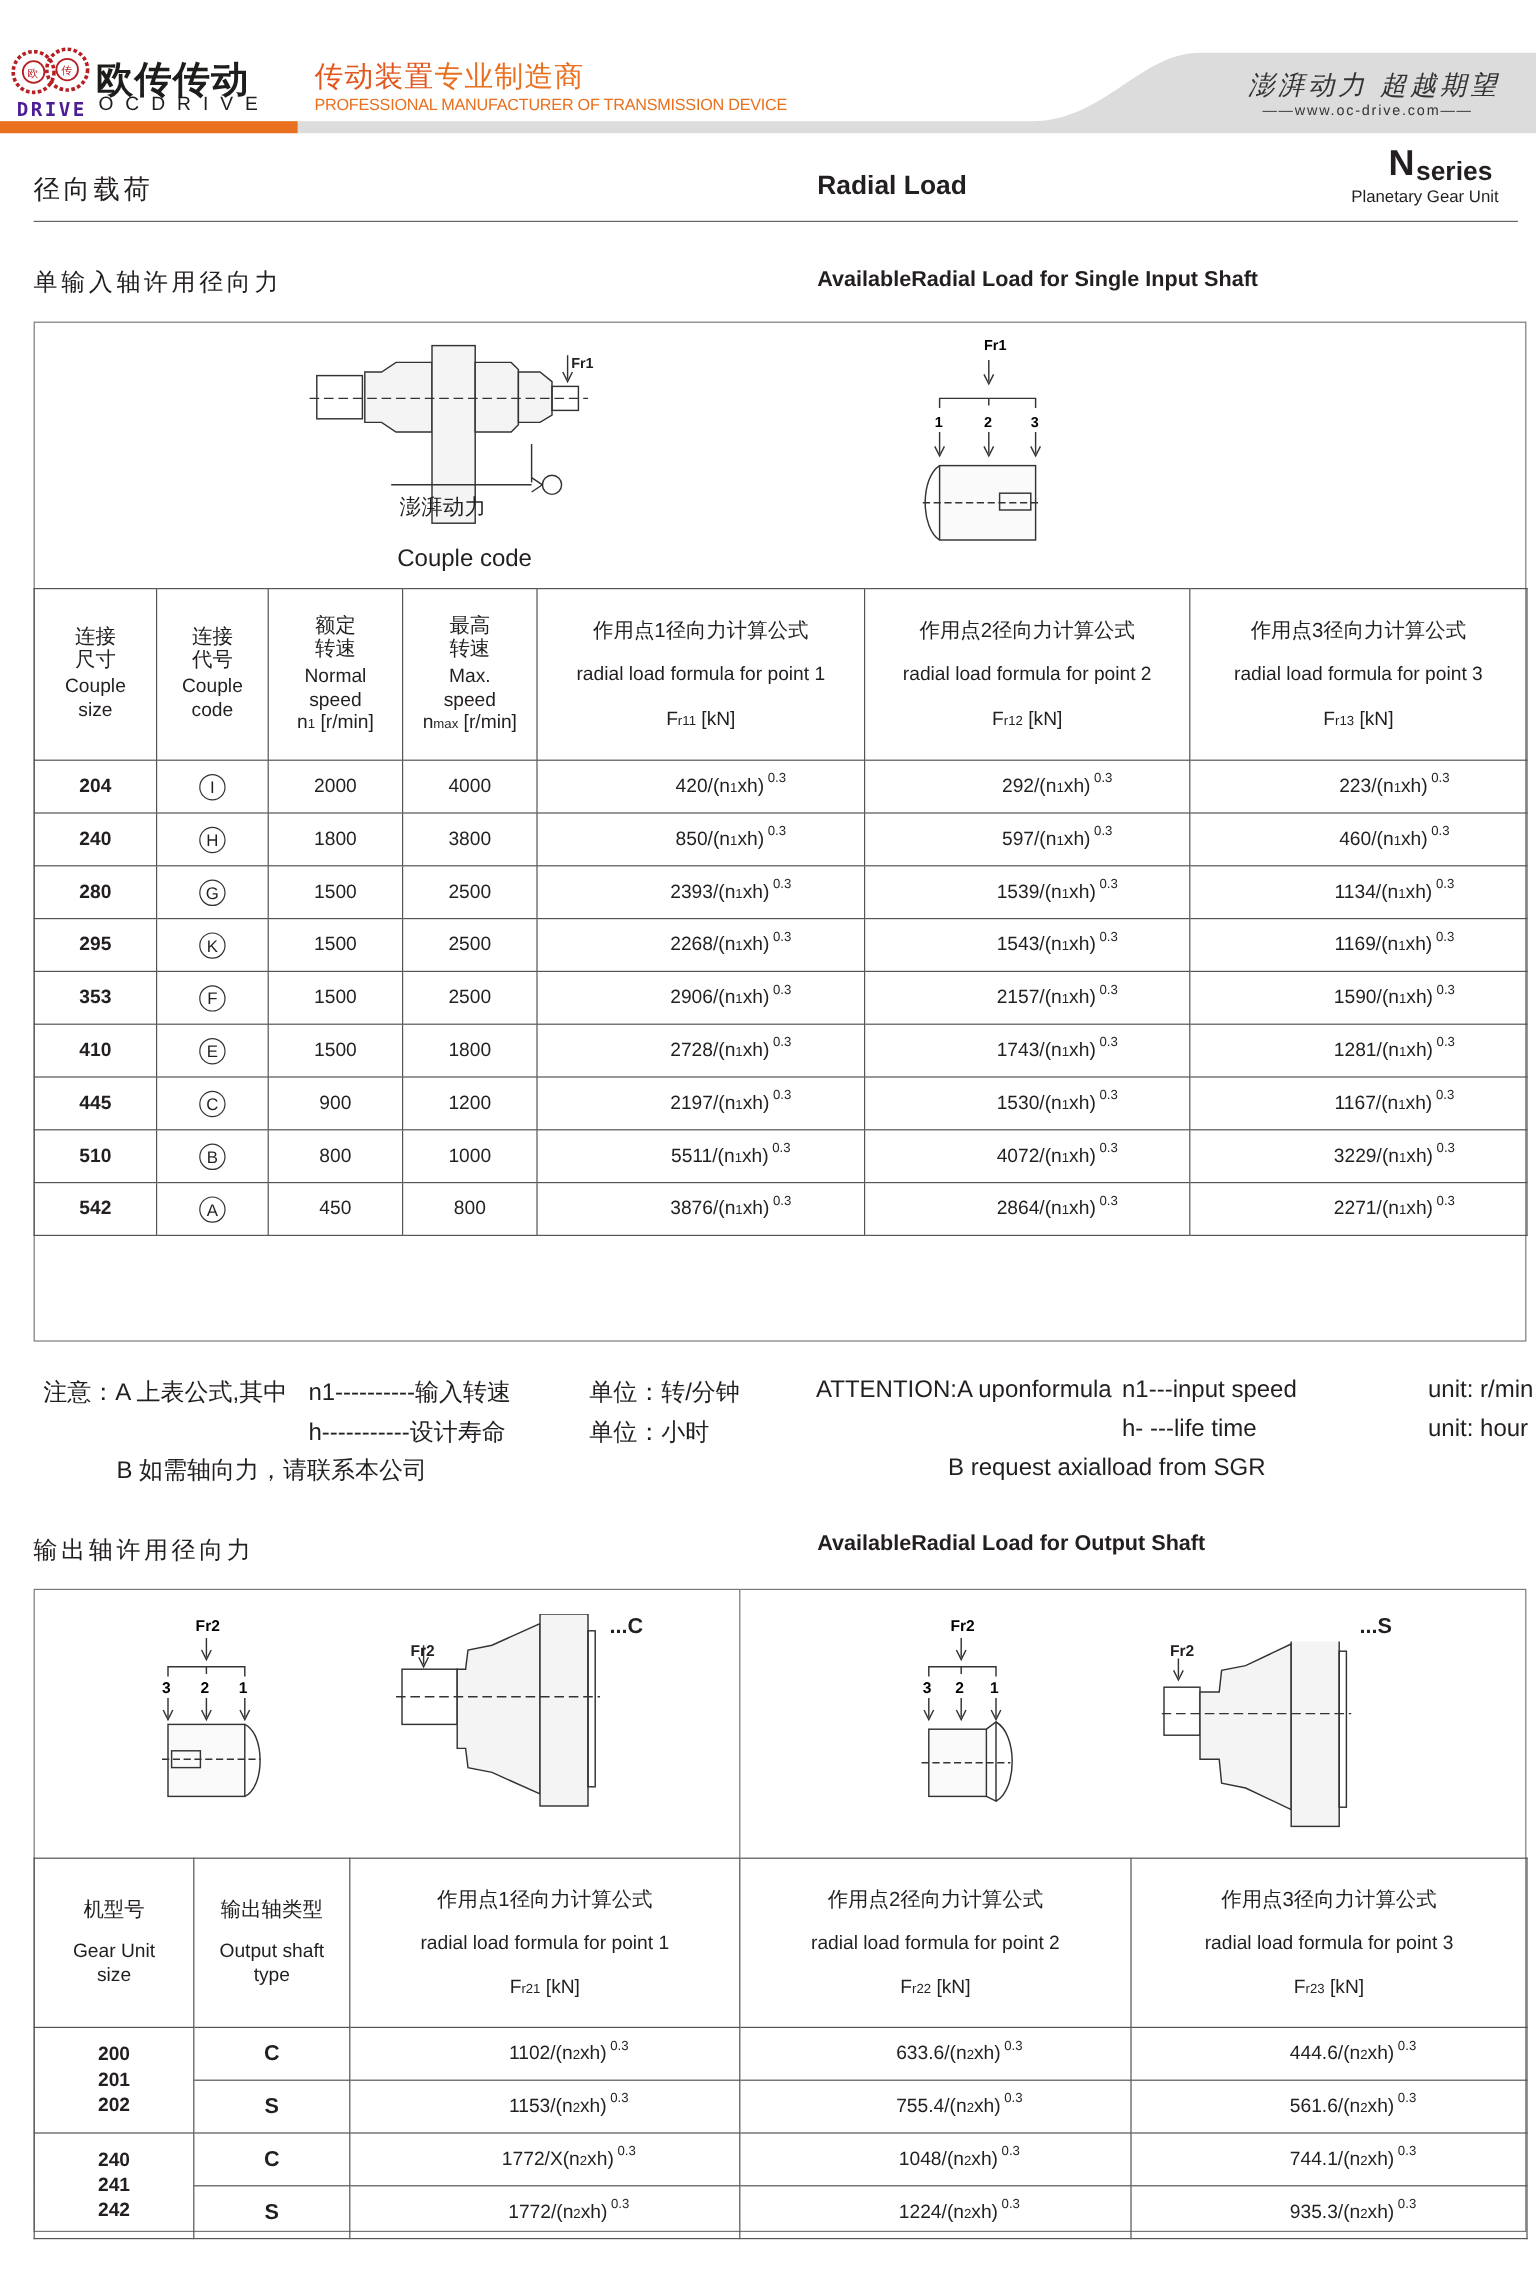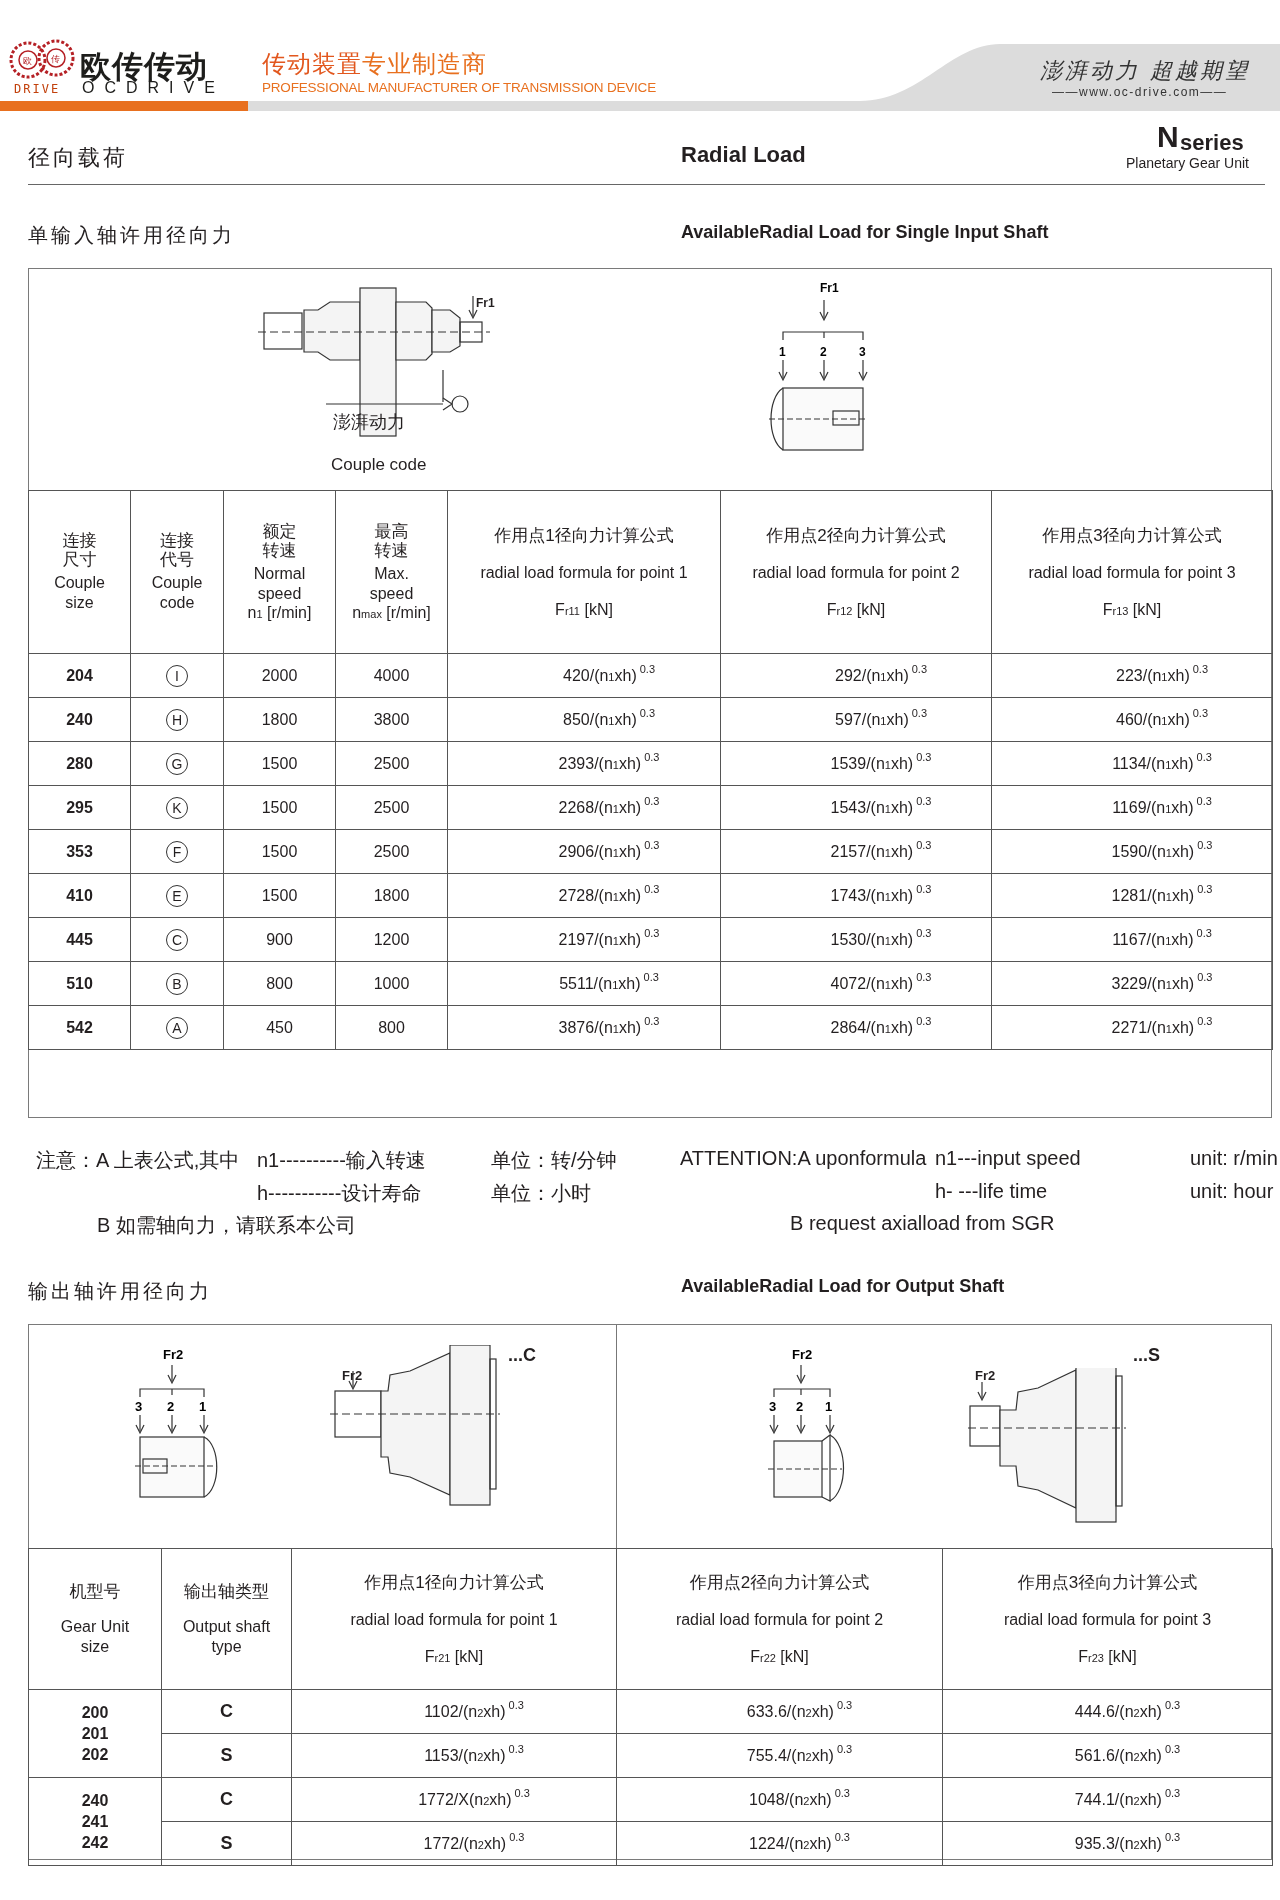--- a/index.html
+++ b/index.html
@@ -3,21 +3,21 @@
 <meta charset="utf-8">
 <style>
   html, body { margin:0; padding:0; background:#fff; }
   body { width:1280px; height:1900px; position:relative; overflow:hidden;
          font-family:"Liberation Sans", "DejaVu Sans", sans-serif; color:#231f20; }
   .abs { position:absolute; }
   
   .hdr-gray { position:absolute; left:0; top:0; width:1280px; height:112px; }
   .orange-bar { position:absolute; left:0; top:101px; width:248px; height:10px; background:#e8701f; }
   .logo-cn { position:absolute; left:80px; top:46px; font-size:31px; font-weight:bold; letter-spacing:1px; color:#1d1d1b; }
-  .logo-en-l { position:absolute; left:14px; top:82px; font-size:12px; letter-spacing:2px; color:#c2410c; font-family:"DejaVu Sans Mono", monospace; font-weight:normal;}
+  .logo-en-l { position:absolute; left:14px; top:82px; font-size:16px; letter-spacing:2px; color:#4c1d95; font-family:"DejaVu Sans Mono", monospace; font-weight:bold;}
   .logo-en-r { position:absolute; left:82px; top:79px; font-size:16px; letter-spacing:10px; color:#1d1d1b; }
   .slogan-cn { position:absolute; left:262px; top:48px; font-size:24px; color:#e2571e; letter-spacing:1px; }
   .slogan-cn .b { color:#e8701f; }
   .slogan-en { position:absolute; left:262px; top:80px; font-size:13.5px; color:#e8701f; letter-spacing:-0.2px; }
   .motto { position:absolute; left:1040px; top:56px; font-size:22px; color:#333; font-family:"DejaVu Serif", serif; font-style:italic; letter-spacing:3px; }
   .site { position:absolute; left:1052px; top:85px; font-size:12px; color:#333; letter-spacing:1.5px; }
   .page-title-cn { position:absolute; left:28px; top:143px; font-size:22px; letter-spacing:3px; }
   .page-title-en { position:absolute; left:681px; top:142px; font-size:22px; font-weight:bold; }
   .series-n { position:absolute; left:1157px; top:120px; font-size:30px; font-weight:bold; }
   .series-s { position:absolute; left:1180px; top:130px; font-size:22px; font-weight:bold; }
@@ -92,21 +92,21 @@
     <line x1="193" y1="110" x2="193" y2="90"></line>
     <line x1="76" y1="124" x2="193" y2="124"></line>
     <circle cx="210" cy="124" r="8"></circle>
     <path d="M193,118 L202,124 L193,130"></path>
     <line x1="223" y1="16" x2="223" y2="36"></line>
     <path d="M219,30 L223,38 L227,30"></path>
   </g>
   <text x="226" y="14" font-size="12" font-weight="bold"></text>
 </svg>
 <div class="abs" style="left:333px;top:410px;font-size:18px">澎湃动力</div>
-<div class="abs" style="left:331px;top:455px;font-size:17px">Couple code</div>
+<div class="abs" style="left:331px;top:455px;font-size:20px">Couple code</div>
 <div class="abs" style="left:476px;top:296px;font-size:12px;font-weight:bold">Fr1</div>
 
 <svg class="abs" style="left:755px;top:280px" width="140" height="180">
   <g fill="none" stroke="#333" stroke-width="1.2">
     <line x1="69" y1="20" x2="69" y2="38"></line>
       <path d="M65,32 L69,40 L73,32"></path>
     <path d="M28,60 L28,52 L108,52 L108,60 M69,52 L69,58"></path>
     <line x1="28" y1="80" x2="28" y2="98"></line>
       <path d="M24,92 L28,100 L32,92"></path>
     <line x1="69" y1="80" x2="69" y2="98"></line>
@@ -128,21 +128,21 @@
   <colgroup>
     <col style="width:102px">
       <col style="width:93px">
       <col style="width:112px">
       <col style="width:112px">
     <col style="width:273px">
       <col style="width:271px">
       <col style="width:281px">
   </colgroup>
   <thead>
-      <tr id="t1-head" style="height:163px">
+      <tr id="t1-head" style="height:143px">
         <td class="hcell">
           <div class="cn" style="margin-bottom: 4px;">连接<br>尺寸</div>
           <div class="en">Couple<br>size</div>
         </td>
         <td class="hcell">
           <div class="cn" style="margin-bottom: 4px;">连接<br>代号</div>
           <div class="en">Couple<br>code</div>
         </td>
         <td class="hcell">
           <div class="cn" style="margin-bottom: 4px;">额定<br>转速</div>

